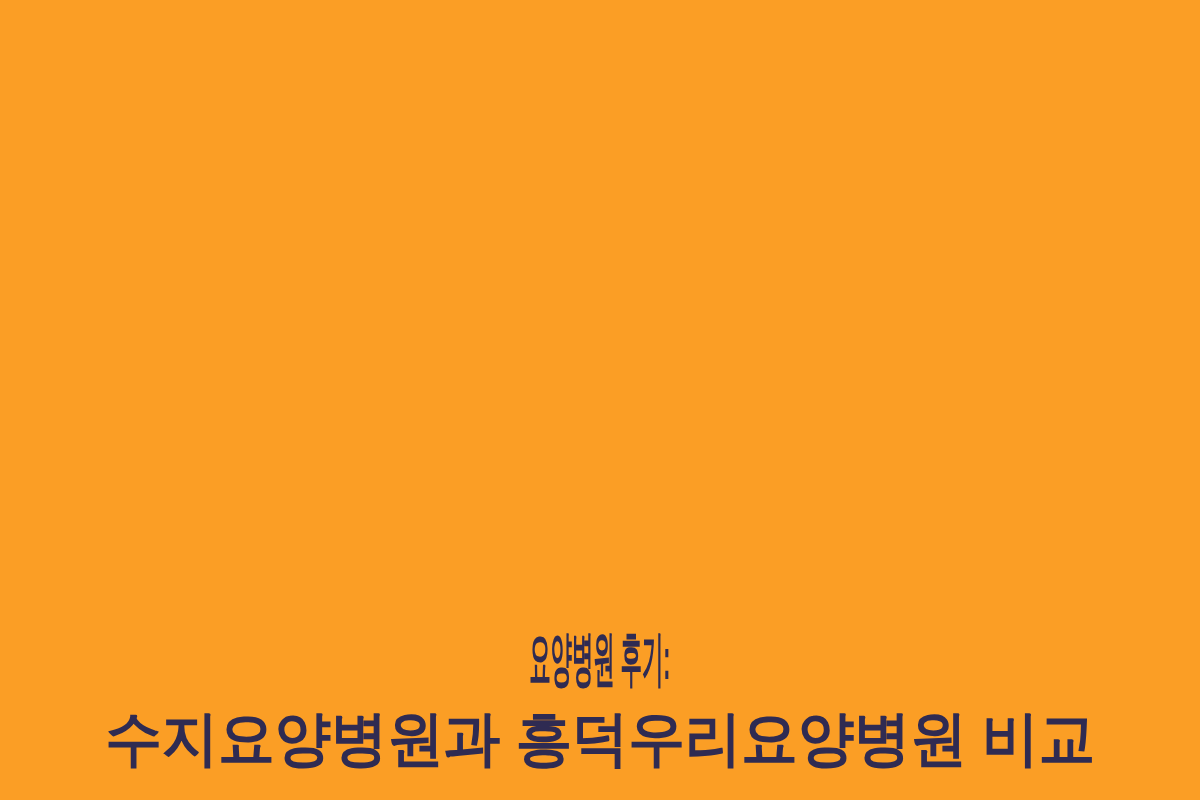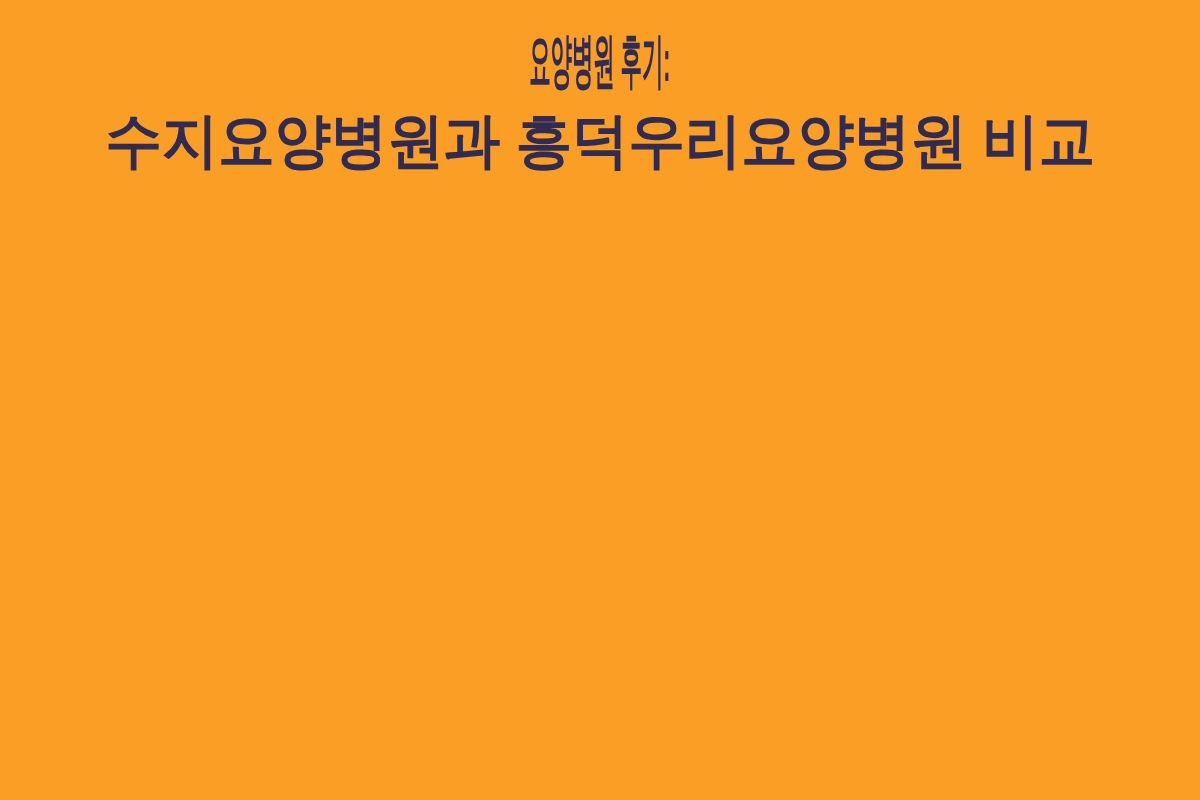--- a/index.html
+++ b/index.html
@@ -16,21 +16,21 @@
   }
 
   
   .title-card {
     position: relative;
     box-sizing: border-box;
     width: 1200px;
     height: 800px;
     background-color: #fb9e25;
     display: flex;
-    align-items: flex-start;
+    align-items: flex-end;
     justify-content: center;
     overflow: hidden;
   }
 
   
   .headline {
     position: relative;
     width: 100%;
     padding: 0 24px;
     box-sizing: border-box;

